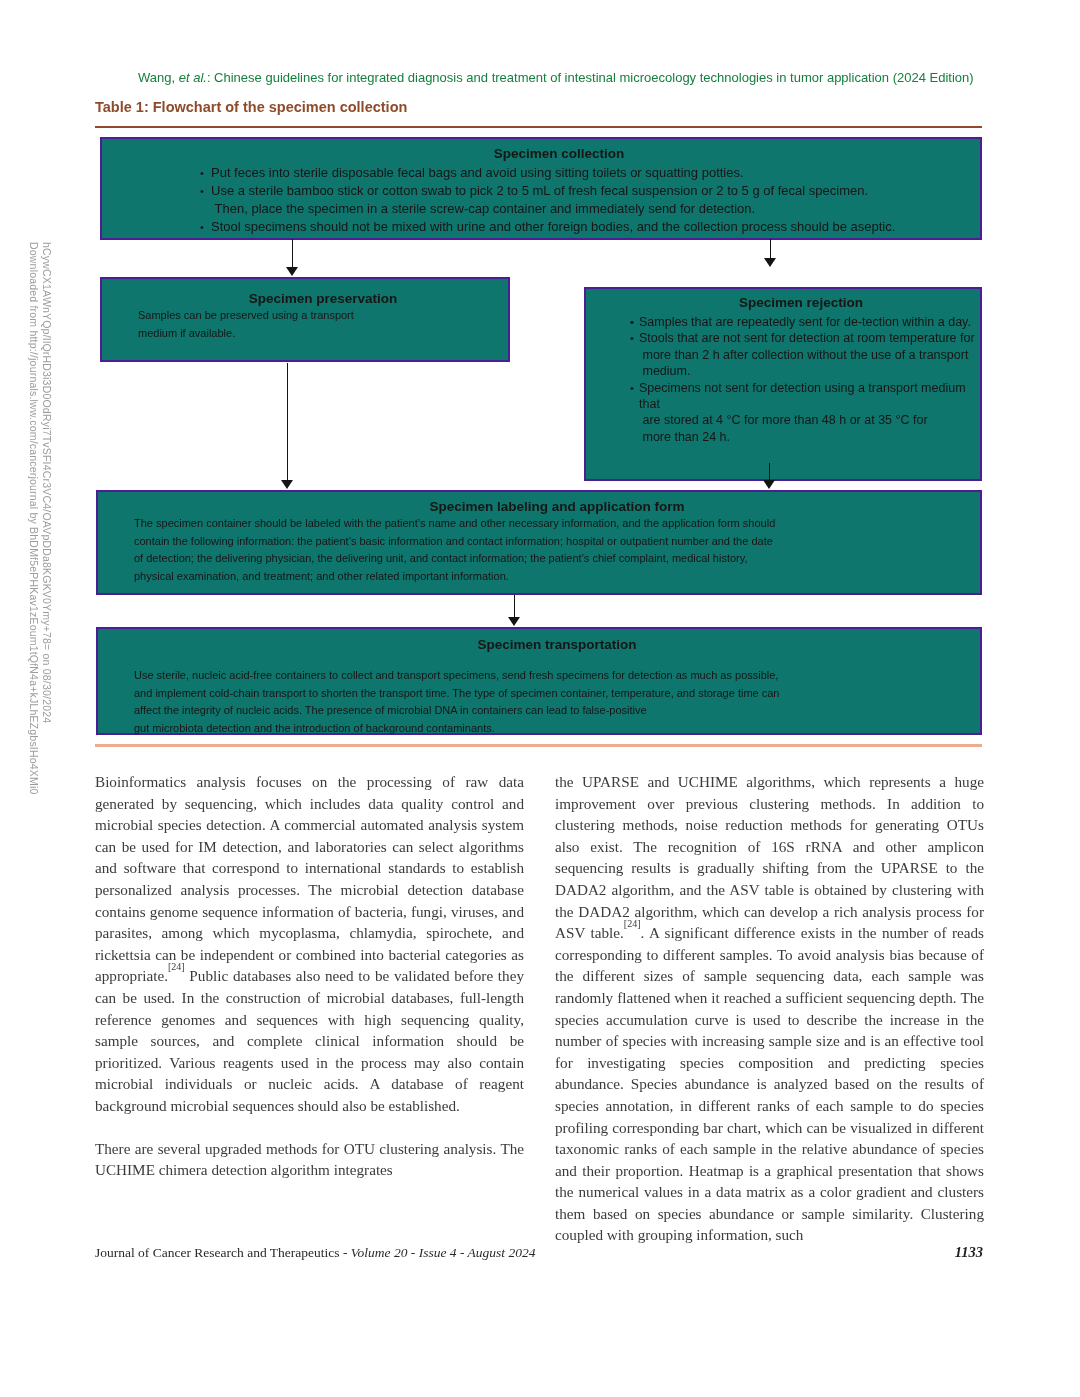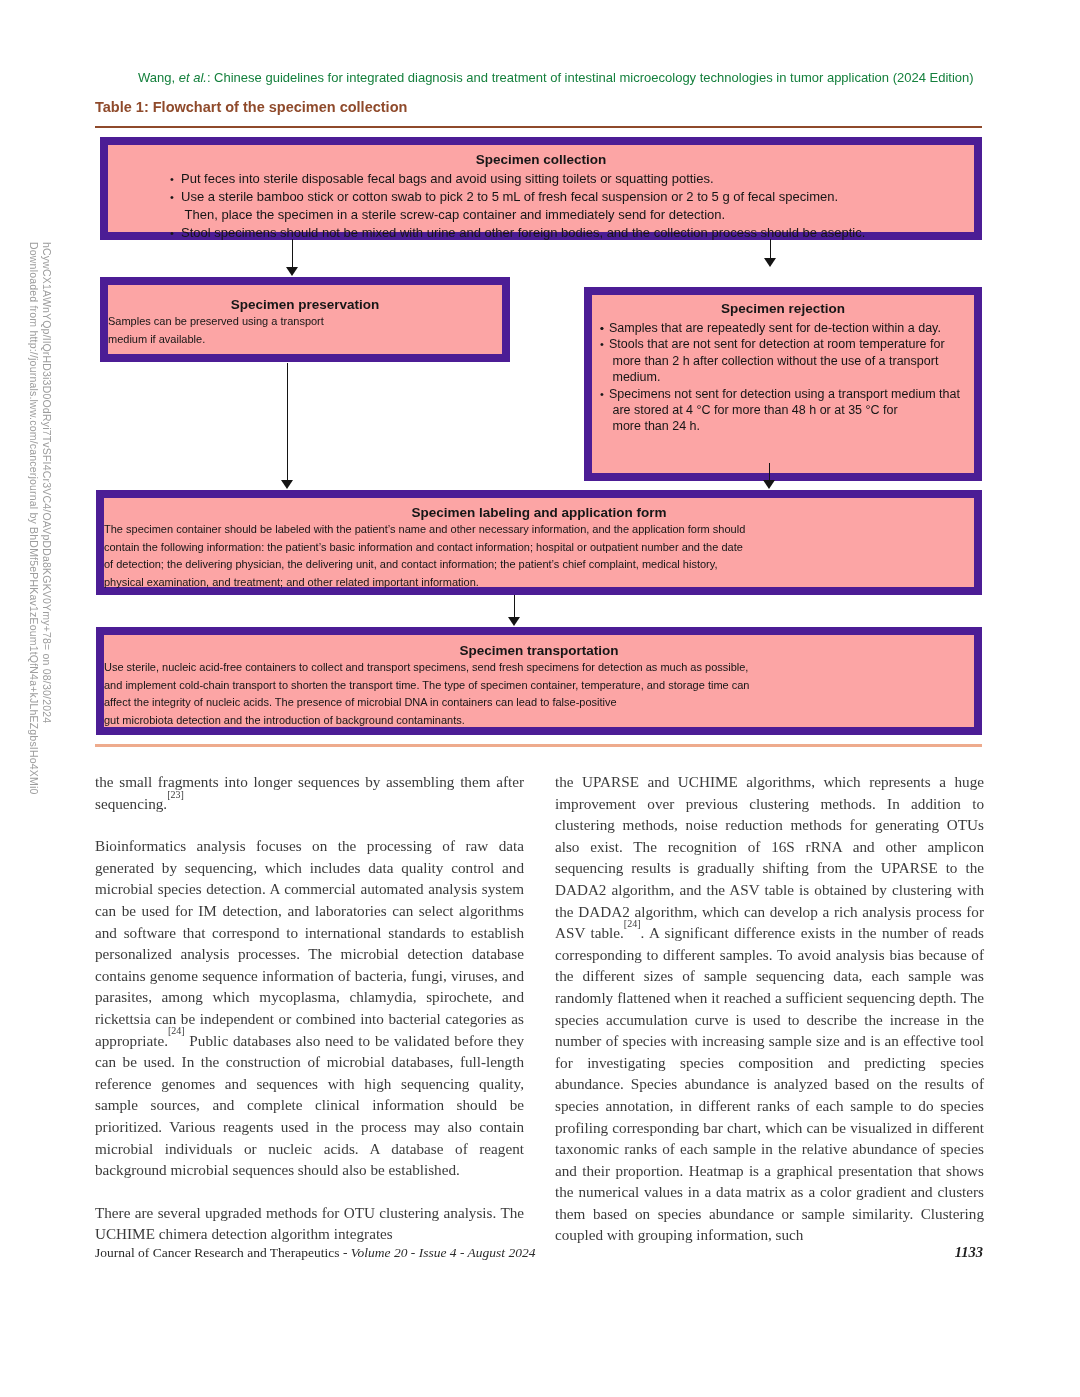--- a/index.html
+++ b/index.html
@@ -19,21 +19,21 @@
   
   .running-head { position:absolute; left:95px; top:70px; width:890px; font-size:13px; color:#15803d;margin-left:43px; }
   .running-head .it { font-style:italic; }
 
   
   .table-caption { position:absolute; left:95px; top:99px; font-size:14.5px; font-weight:bold; color:#8f4a2b; }
   .rule-brown { position:absolute; left:95px; top:126px; width:887px; height:2px; background:#8f4a2b; }
   .rule-salmon { position:absolute; left:95px; top:744px; width:887px; height:3px; background:#eeab8d; }
 
   
-  .box { position:absolute; border:8px solid #4c1d95; background:#fca5a5; box-sizing:border-box; color:#161616; }
+  .box { position:absolute; border:2px solid #4c1d95; background:#0f766e; box-sizing:border-box; color:#161616;padding-left:36px; }
   .box-title { text-align:center; font-weight:bold; font-size:13.5px; }
   .center-text { text-align:left; white-space:pre-line; font-size:11px; line-height:17.6px; }
 
   .box-collection { left:100px; top:137px; width:882px; height:103px; }
   .box-collection .box-title { margin-top:7px; margin-bottom:3px; }
   .bullets { list-style:none; margin:0; padding:0; }
   .box-collection .bullets { margin:0 16px 0 62px; }
   .bullets li { position:relative; padding-left:11px; font-size:13px; line-height:18px; white-space:pre-line; }
   .bullets .blt { position:absolute; left:0; top:0; font-size:11px; }
 
@@ -42,21 +42,21 @@
 
   .box-rejection { left:584px; top:268px; width:398px; height:194px;margin-top:19px; }
   .box-rejection .box-title { margin-top:6px; margin-bottom:4px; }
   .box-rejection .bullets { margin:0 4px 0 8px; }
   .box-rejection .bullets li { font-size:12.5px; line-height:16.4px; padding-left:9px; }
 
   .box-labeling { left:96px; top:490px; width:886px; height:105px; }
   .box-labeling .box-title { margin-top:7px; margin-bottom:1px; }
 
   .box-transportation { left:96px; top:627px; width:886px; height:108px; }
-  .box-transportation .box-title { margin-top:8px; margin-bottom:1px; }
+  .box-transportation .box-title { margin-top:8px; margin-bottom:15px; }
 
   
   .arrow { position:absolute; width:0; border-left:1.7px solid #141414; }
   .arrow::after {
     content:""; position:absolute; left:-6.8px; bottom:-9px; width:0; height:0;
     border-left:6px solid transparent; border-right:6px solid transparent; border-top:9px solid #141414;
   }
 
   
   .body-cols {
@@ -144,21 +144,20 @@
     <div class="center-text">Use sterile, nucleic acid-free containers to collect and transport specimens, send fresh specimens for detection as much as possible,
 and implement cold-chain transport to shorten the transport time. The type of specimen container, temperature, and storage time can
 affect the integrity of nucleic acids. The presence of microbial DNA in containers can lead to false-positive
 gut microbiota detection and the introduction of background contaminants.</div>
   </div>
 
   <div class="rule-salmon"></div>
 
   <div class="body-cols">
     <div class="col">
-      <p><span>the small fragments into longer sequences by assembling them after sequencing.</span><sup class="cite">[23]</sup></p>
       <p><span>Bioinformatics analysis focuses on the processing of raw data generated by sequencing, which includes data quality control and microbial species detection. A commercial automated analysis system can be used for IM detection, and laboratories can select algorithms and software that correspond to international standards to establish personalized analysis processes. The microbial detection database contains genome sequence information of bacteria, fungi, viruses, and parasites, among which mycoplasma, chlamydia, spirochete, and rickettsia can be independent or combined into bacterial categories as appropriate.</span><sup class="cite">[24]</sup><span> Public databases also need to be validated before they can be used. In the construction of microbial databases, full-length reference genomes and sequences with high sequencing quality, sample sources, and complete clinical information should be prioritized. Various reagents used in the process may also contain microbial individuals or nucleic acids. A database of reagent background microbial sequences should also be established.</span></p>
       <p><span>There are several upgraded methods for OTU clustering analysis. The UCHIME chimera detection algorithm integrates</span></p>
     </div>
     <div class="col">
       <p><span>the UPARSE and UCHIME algorithms, which represents a huge improvement over previous clustering methods. In addition to clustering methods, noise reduction methods for generating OTUs also exist. The recognition of 16S rRNA and other amplicon sequencing results is gradually shifting from the UPARSE to the DADA2 algorithm, and the ASV table is obtained by clustering with the DADA2 algorithm, which can develop a rich analysis process for ASV table.</span><sup class="cite">[24]</sup><span>. A significant difference exists in the number of reads corresponding to different samples. To avoid analysis bias because of the different sizes of sample sequencing data, each sample was randomly flattened when it reached a sufficient sequencing depth. The species accumulation curve is used to describe the increase in the number of species with increasing sample size and is an effective tool for investigating species composition and predicting species abundance. Species abundance is analyzed based on the results of species annotation, in different ranks of each sample to do species profiling corresponding bar chart, which can be visualized in different taxonomic ranks of each sample in the relative abundance of species and their proportion. Heatmap is a graphical presentation that shows the numerical values in a data matrix as a color gradient and clusters them based on species abundance or sample similarity. Clustering coupled with grouping information, such</span></p>
     </div>
   </div>
 
   <div class="footer">
     <div class="footer-left"><span>Journal of Cancer Research and Therapeutics</span><span class="issue"> - Volume 20 - Issue 4 - August 2024</span></div>

